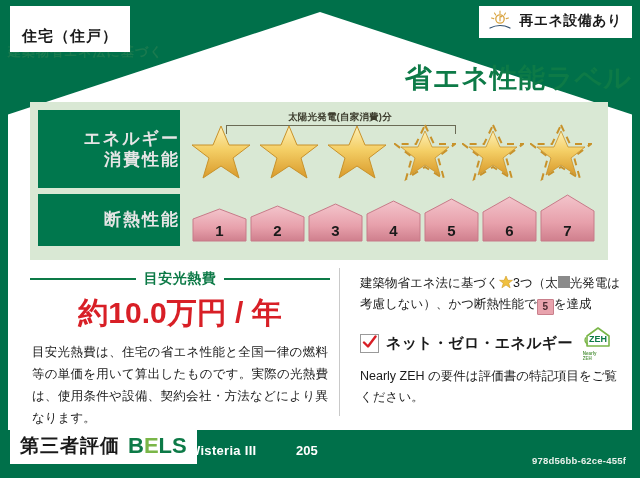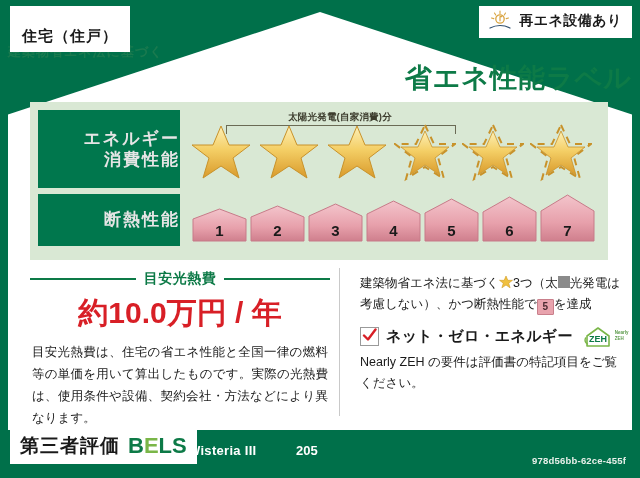--- a/index.html
+++ b/index.html
@@ -120,21 +120,21 @@
   .crit-body{
     font-size:12.5px;line-height:1.7;color:#1a1a1a;margin-top:3px;
   }
   .inline-star{display:inline-block;width:14px;height:14px;vertical-align:-2px;}
   .redact{display:inline-block;width:12px;height:12px;background:#8a8a8a;vertical-align:-1px;}
   .mini-five{
     display:inline-block;width:15px;height:14px;background:#e8a3ad;
     border:1px solid #c97f8b;color:#4a2a30;font-size:10px;font-weight:700;
     text-align:center;line-height:13px;vertical-align:-2px;border-radius:1px;
   }
-  .zeh-logo{display:inline-flex;align-items:center;gap:2px;vertical-align:-6px;margin-left:3px;}
+  .zeh-logo{display:inline-flex;align-items:flex-start;gap:2px;vertical-align:-6px;margin-left:3px;flex-direction:column;}
   .zeh-logo svg{width:30px;height:24px;display:block;}
   .zeh-sub{font-size:4.5px;line-height:1.15;color:#5b9a4a;font-weight:700;padding-bottom:2px;}
 
   
   .bels-box{
     position:absolute;left:10px;bottom:14px;
     background:#ffffff;padding:4px 10px 5px 10px;
     display:flex;align-items:center;gap:8px;z-index:6;
   }
   .bels-jp{font-size:19px;font-weight:700;color:#1a1a1a;letter-spacing:1px;}

